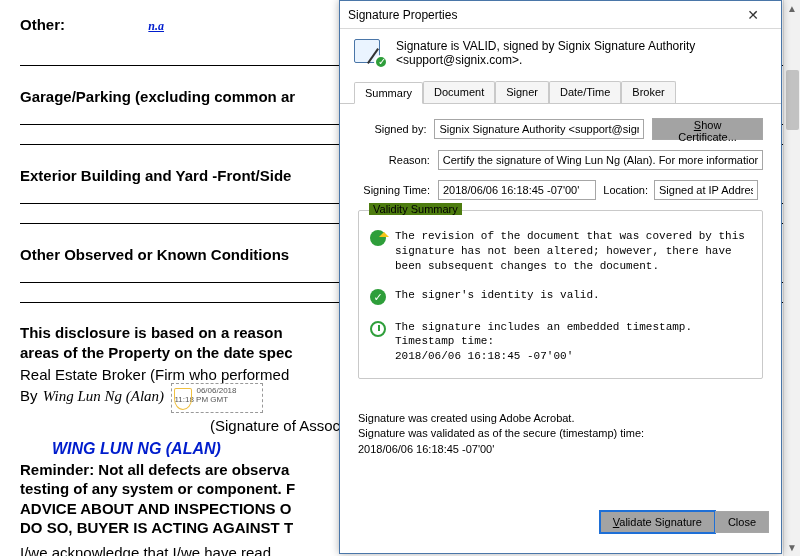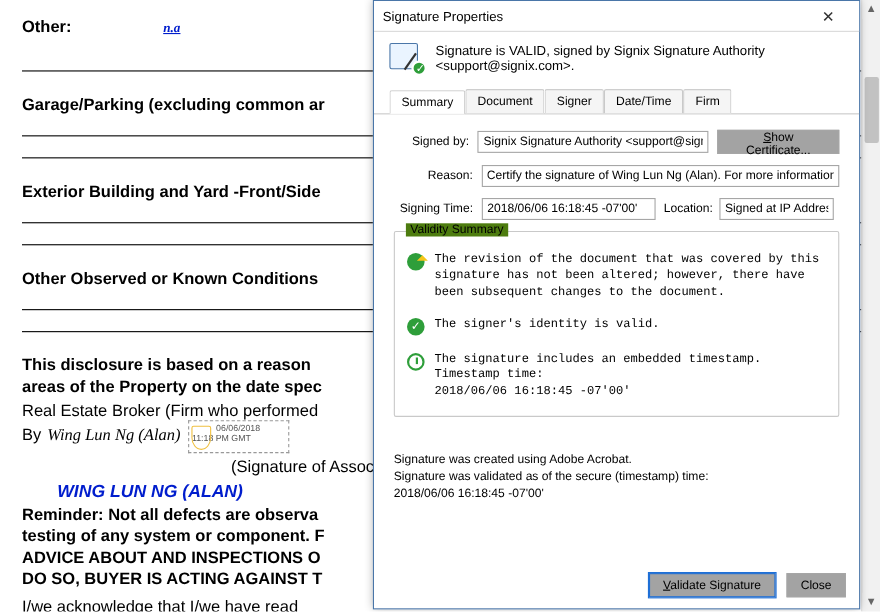--- a/index.html
+++ b/index.html
@@ -104,21 +104,21 @@
   }
   .vs-row { display:flex; gap:8px; margin: 6px 0 14px 0; }
   .vs-icon { width:18px; height:18px; flex:none; display:flex; align-items:center; justify-content:center; }
   .ico-warn { width:16px;height:16px;background:#2e9e3a;border-radius:50%;position:relative;}
   .ico-warn::before{content:"";position:absolute;left:9px;top:-3px;width:0;height:0;border:5px solid transparent;border-bottom-color:#f5c518;}
   .ico-ok { width:16px;height:16px;background:#2e9e3a;border-radius:50%;color:#fff;font-size:11px;text-align:center;line-height:16px;}
   .ico-clock { width:16px;height:16px;border:2px solid #2e9e3a;border-radius:50%;position:relative;}
   .ico-clock::after{content:"";position:absolute;left:6px;top:2px;width:2px;height:6px;background:#2e9e3a;}
   .vs-text { line-height:1.35;font-family:Liberation Mono, monospace; }
   .footer-note { padding: 24px 18px 0 18px; line-height:1.4; }
-  .dlg-buttons { position:absolute; right:12px; bottom:10px; display:flex; gap:10px; }
+  .dlg-buttons { position:absolute; right:12px; bottom:20px; display:flex; }
 </style>
 </head>
 <body>
 
 <div class="doc">
   <div class="doc-row">
     <span class="doc-label">Other:</span>
     <span class="doc-value">n.a</span>
   </div>
   <div class="doc-underline" style="margin-top:14px;"></div>
@@ -187,21 +187,21 @@
         <div class="check"></div>
     </div>
     <div class="status-text">Signature is VALID, signed by Signix Signature Authority &lt;support@signix.com&gt;.</div>
   </div>
 
   <div class="tabs">
     <div class="tab active">Summary</div>
     <div class="tab">Document</div>
     <div class="tab">Signer</div>
     <div class="tab">Date/Time</div>
-    <div class="tab">Firm</div>
+    <div class="tab">Broker</div>
   </div>
 
   <div class="tab-body">
     <div class="field-row">
       <div class="field-lbl">Signed by:</div>
       <input class="text-input" style="width: 220px;" readonly="" value="Signix Signature Authority &lt;support@signix.com&gt;">
       <button class="btn" style="margin-left:8px;"><u>S</u>how Certificate...</button>
     </div>
     <div class="field-row">
       <div class="field-lbl">Reason:</div>

